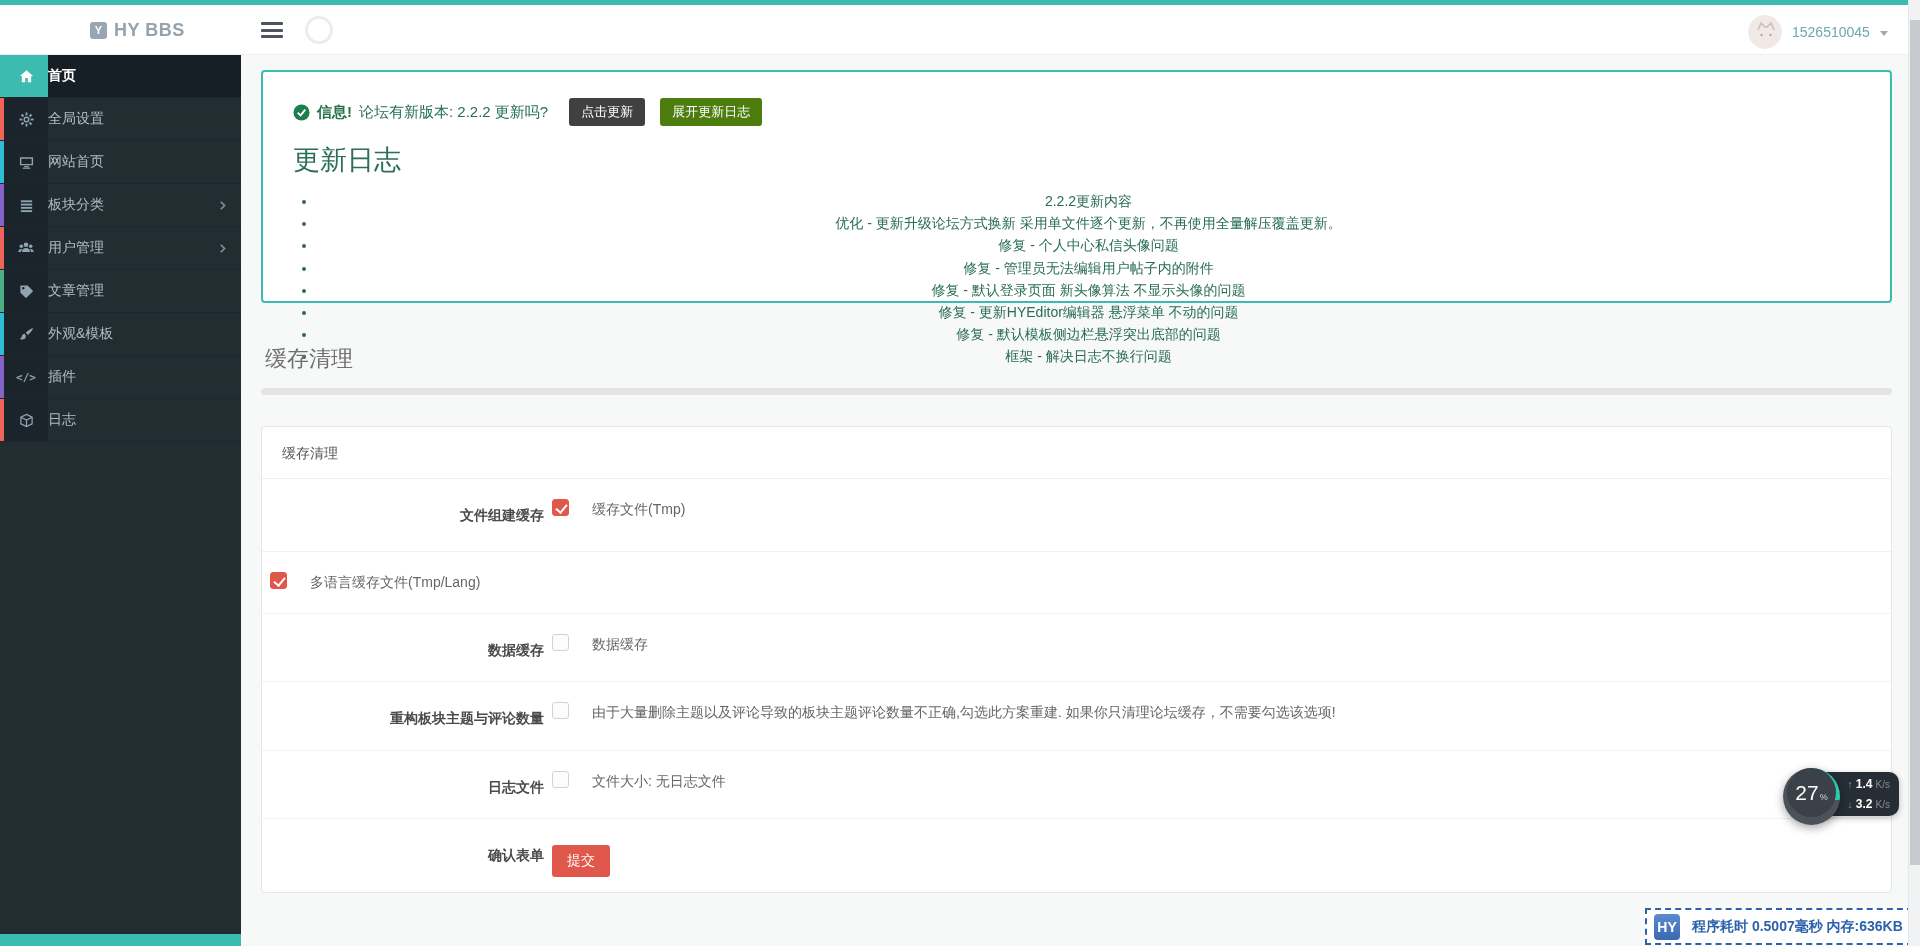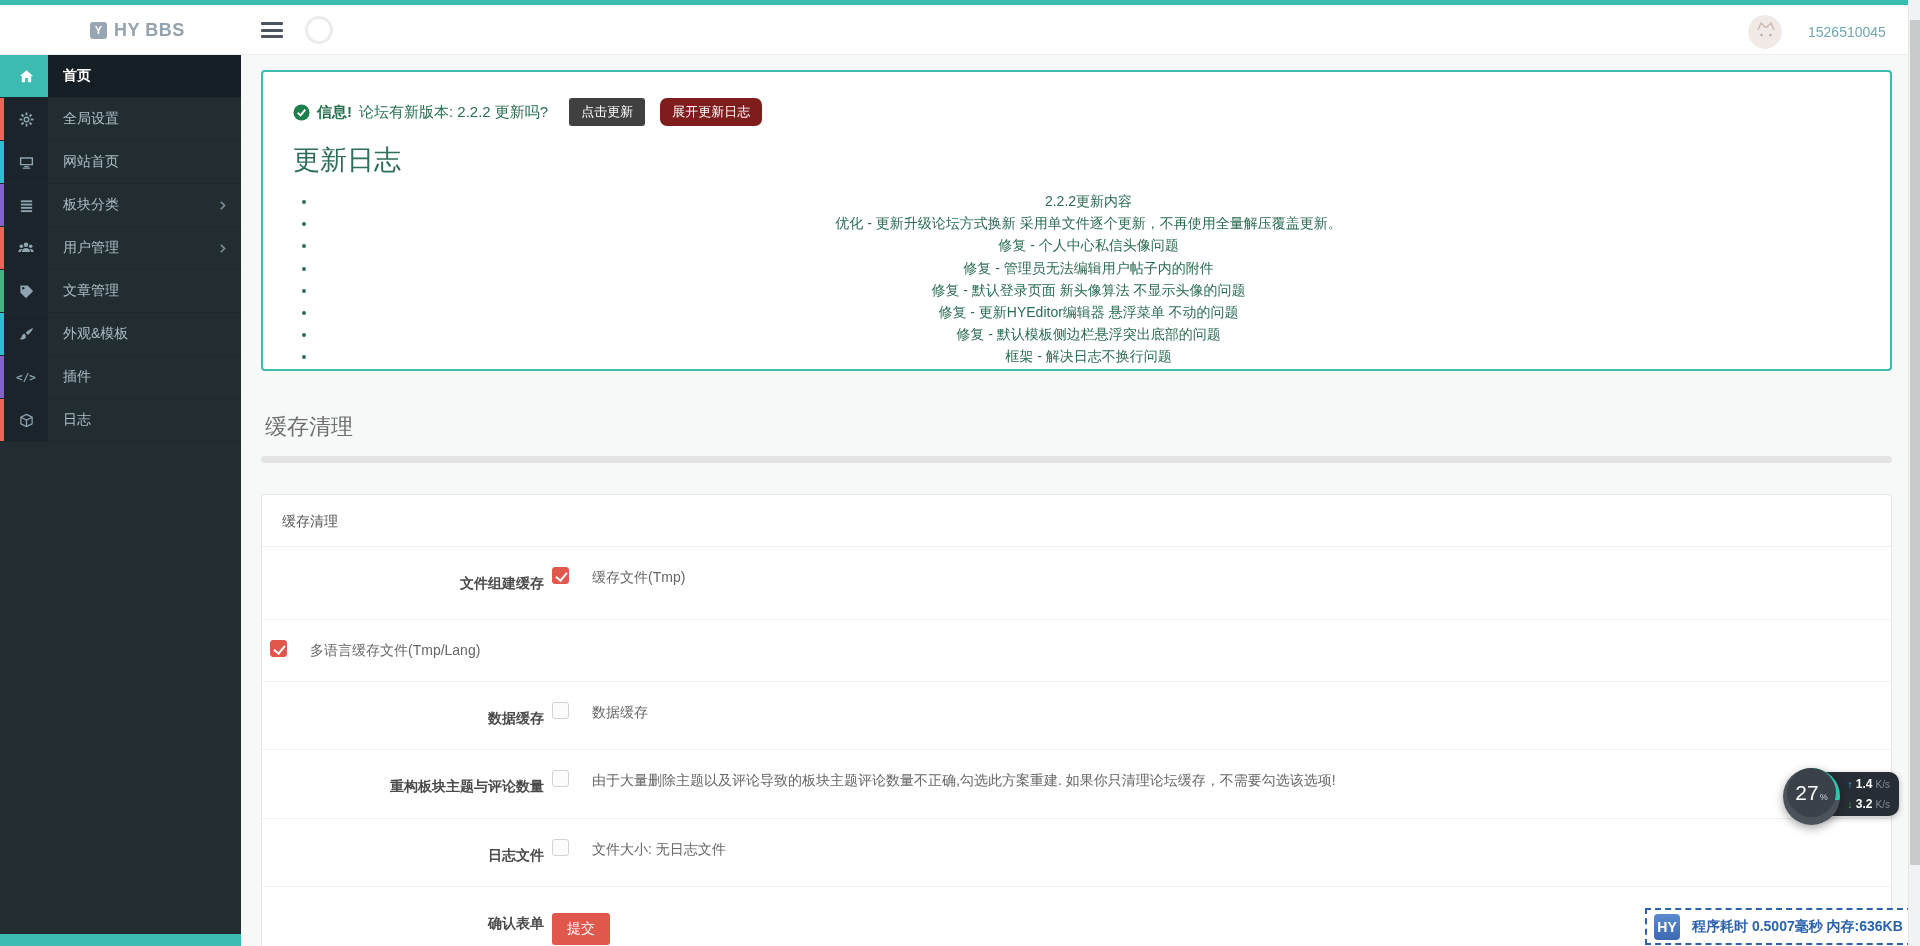--- a/index.html
+++ b/index.html
@@ -14,50 +14,50 @@
   .top-strip { position:absolute; left:0; top:0; width:1920px; height:5px; background:#3cbcb0; z-index:30; }
 
   
   .header { position:absolute; left:0; top:5px; width:1920px; height:50px; background:#fff; border-bottom:1px solid #eef0f0; z-index:20; }
   .brand { position:absolute; left:90px; top:0; height:50px; display:flex; align-items:center; gap:7px; cursor:pointer; }
   .brand-icon { width:17px; height:17px; background:#97a6b2; border-radius:3px; color:#fff; font-size:11px; font-weight:bold; display:flex; align-items:center; justify-content:center; }
   .brand-text { font-size:18px; font-weight:bold; color:#95a3ae; letter-spacing:.5px; }
   .hamburger { position:absolute; left:261px; top:17px; width:22px; cursor:pointer; }
   .hamburger span { display:block; height:3px; background:#4d5560; margin-bottom:3.5px; border-radius:1px; }
   .avatar-ring { position:absolute; left:305px; top:11px; width:28px; height:28px; border-radius:50%; background:#fff; border:3px solid #ececec; cursor:pointer; }
-  .user-box { position:absolute; left:1748px; top:8px; height:38px; display:flex; align-items:center; gap:26px; cursor:pointer;text-align:center; }
+  .user-box { position:absolute; left:1748px; top:8px; height:38px; display:flex; align-items:center; gap:10px; cursor:pointer;text-align:center; }
   .user-avatar { width:34px; height:34px; border-radius:50%; overflow:hidden; }
   .user-name { font-size:14px; color:#72a7ab; }
   .caret { width:0; height:0; border-left:4px solid transparent; border-right:4px solid transparent; border-top:5px solid #9aabaf; margin-top:2px; }
 
   
   .sidebar { position:absolute; left:0; top:55px; width:241px; height:891px; background:#222d32; z-index:10; }
   .s-item { display:flex; height:43px; cursor:pointer; border-bottom:1px solid #1d272e; }
   .icon-cell { width:48px; background:#1b242a; border-left:4px solid transparent; display:flex; align-items:center; justify-content:center; color:#8ea4b0; }
-  .label-cell { flex:1; display:flex; align-items:center; padding-left:15px; color:#aebdc6; font-size:14px; }
+  .label-cell { flex:1; display:flex; align-items:center; color:#aebdc6; font-size:14px; }
   .s-item .chev { margin-left:auto; margin-right:13px; color:#7e8f99; display:flex; align-items:center; }
   .s-item.active .icon-cell { background:#3cbcb0; border-left-color:#3cbcb0; color:#fff; }
   .s-item.active .label-cell { background:#161f25; color:#fff; font-weight:bold; }
   .b-coral  .icon-cell { border-left-color:#ef6459; }
   .b-cyan   .icon-cell { border-left-color:#2ebdd4; }
   .b-purple .icon-cell { border-left-color:#8562c6; }
   .b-green  .icon-cell { border-left-color:#49b184; }
   .code-glyph { font-family:"DejaVu Sans Mono","Liberation Mono",monospace; font-size:11px; font-weight:bold; }
   .sidebar-foot { position:absolute; left:0; bottom:0; width:241px; height:12px; background:#3cbcb0; cursor:pointer; }
 
   
   .main { position:absolute; left:241px; top:55px; width:1667px; height:891px; background:#f7f8f8; overflow:hidden; padding:15px 16px 0 20px; }
 
   
-  .alert { width:1631px; height:301px; background:#fff; border:2px solid #3cbcb0; border-radius:4px; padding:26px 30px; }
+  .alert { width:1631px; height:233px; background:#fff; border:2px solid #3cbcb0; border-radius:4px; padding:26px 30px; }
   .alert-line { display:flex; align-items:center; gap:7px; font-size:15px; color:#26704e; }
   .alert-title { font-weight:bold; }
   .btn { display:inline-flex; align-items:center; justify-content:center; border:none; border-radius:3px; color:#fff; font-size:13px; padding:5px 12px; cursor:pointer; font-family:inherit; }
   .btn-danger { background:#404040; }
-  .btn-primary { background:#7f1d1d;border-radius:7px; }
+  .btn-primary { background:#4d7c0f; }
   .alert-line .btn:first-of-type { margin-left:14px; }
   .alert-line .btn + .btn { margin-left:8px; }
   .log-title { margin-top:16px; font-size:27px; font-weight:400; color:#2c6e5a; }
   .log-list { margin-top:12px; padding-left:24px;text-align:center; }
   .log-list li { font-size:14px; line-height:22.2px; color:#2a6d52; }
 
   
   .section-title { margin:41px 0 0 4px; font-size:22px; font-weight:400; color:#6f6f6f; }
   .divider { margin-top:14px; width:1631px; height:7px; background:#e4e4e4; border-radius:4px; }
 

